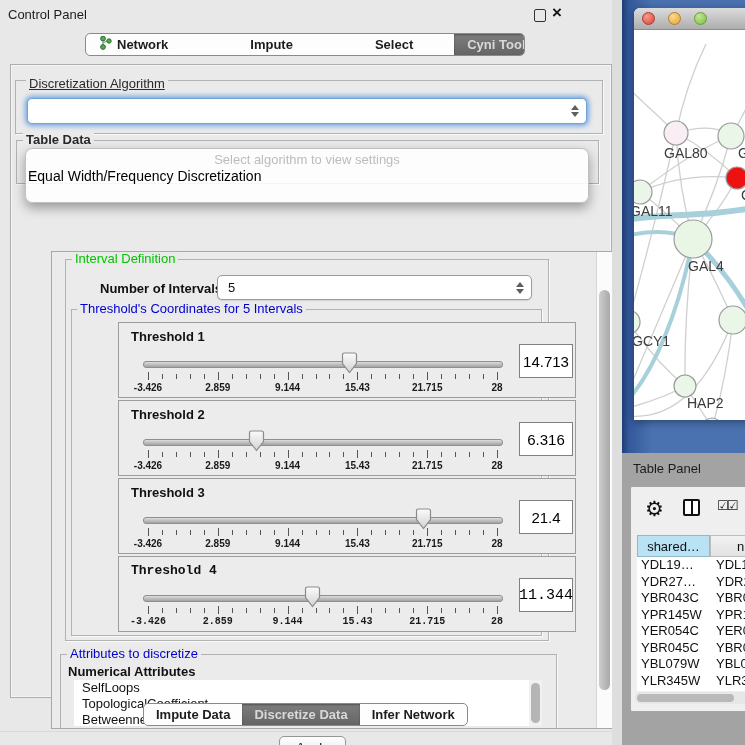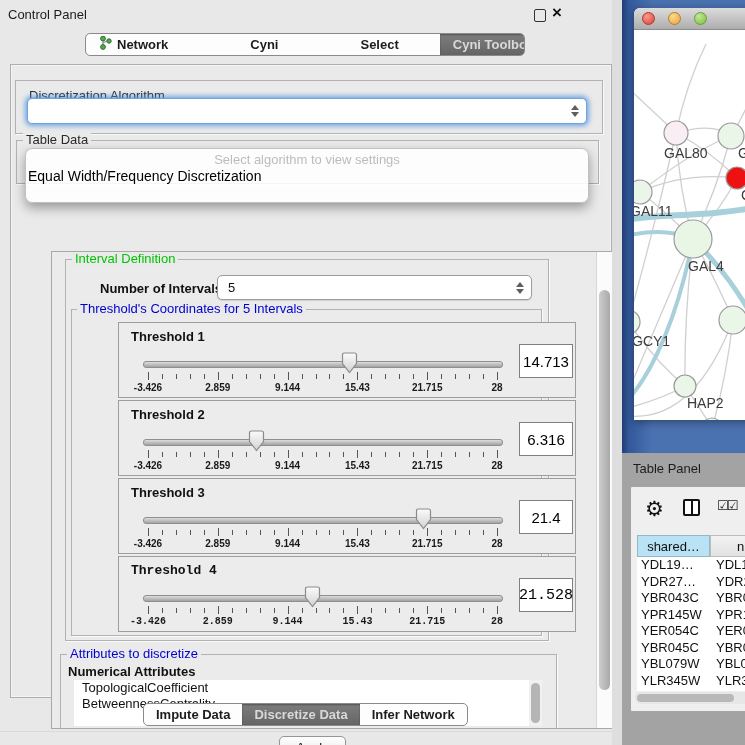--- a/index.html
+++ b/index.html
@@ -131,47 +131,47 @@
               <line x1="4" y1="3" x2="4" y2="11" stroke="#8aa08a" stroke-width="1.3"></line>
               <line x1="4" y1="7" x2="10" y2="4" stroke="#8aa08a" stroke-width="1.3"></line>
               <circle cx="4" cy="2.6" r="2.4" fill="#57a657" stroke="#2f6e2f"></circle>
               <circle cx="4" cy="11" r="2.4" fill="#57a657" stroke="#2f6e2f"></circle>
               <circle cx="10" cy="5" r="2.2" fill="#57a657" stroke="#2f6e2f"></circle>
             </svg></span>
           <span>Network</span>
         </div>
         <div class="cp-tabsep"></div>
         <div class="cp-tab">
-          <span>Cyni</span>
+          <span>Impute</span>
         </div>
         <div class="cp-tabsep"></div>
         <div class="cp-tab">
           <span>Select</span>
         </div>
         <div class="cp-tab selected">
           <span>Cyni Toolbox</span>
         </div>
         <div class="cp-tab">
           <span>jActiveMNodules</span>
         </div>
       </div>
 
     <div class="cp-content">
 
       <div class="groupbox" style="left:4px;top:15px;width:588px;height:54px;"></div>
-      <div class="group-title" style="left:15px;top:24px;">Discretization Algorithm</div>
+      <div class="group-title" style="left:15px;top:12px;text-decoration:underline;">Discretization Algorithm</div>
       <div class="combo focused" style="left:16px;top:33px;width:560px;height:26px;">
         <span class="stepper">
             <i class="up"></i>
             <i class="down"></i>
           </span>
       </div>
 
       <div class="groupbox" style="left:5px;top:75px;width:583px;height:44px;"></div>
-      <div class="group-title" style="left:12px;top:68px;">Table Data</div>
+      <div class="group-title" style="left:12px;top:68px;font-weight:bold;">Table Data</div>
 
       <div class="scroll-panel">
 
         <div class="groupbox" style="left:13px;top:7px;width:484px;height:382px;"></div>
         <div class="group-title green" style="left:20px;top:0px;">Interval Definition</div>
 
         <div style="position:absolute;left:48px;top:29px;font-size:13px;font-weight:bold;color:#111;">Number of Intervals</div>
         <div class="combo" style="left:165px;top:23px;width:315px;height:25px;">
           <span>5</span>
           <span class="stepper">
@@ -366,28 +366,29 @@
                 <div class="th-thumb" style="left: calc(46.9993% - 8.5px);"><svg width="17" height="22" viewBox="0 0 17 22">
                     <defs>
                       <linearGradient id="tg3" x1="0" y1="0" x2="0" y2="1">
                         <stop offset="0" stop-color="#fbfbfb"></stop>
                         <stop offset="1" stop-color="#d2d2d2"></stop>
                       </linearGradient>
                     </defs>
                     <path d="M3.5 1 L13.5 1 Q15.5 1 15.5 3 L15.5 11.5 L8.5 20.5 L1.5 11.5 L1.5 3 Q1.5 1 3.5 1 Z" fill="url(#tg3)" stroke="#8b8b8b" stroke-width="1.2"></path>
                   </svg></div>
               </div>
-              <div class="th-value">21.528</div>
+              <div class="th-value">11.344</div>
             </div>
           </div>
 
         <div class="groupbox" style="left:8px;top:402px;width:497px;height:95px;"></div>
         <div class="group-title blue" style="left:15px;top:395px;">Attributes to discretize</div>
         <div style="position:absolute;left:16px;top:412px;font-size:13px;font-weight:bold;color:#111;">Numerical Attributes</div>
         <div class="attr-list" style="left:22px;top:428px;" id="attr-list">
+            <div class="attr-item">SelfLoops</div>
             <div class="attr-item">TopologicalCoefficient</div>
             <div class="attr-item">BetweennessCentrality</div>
           </div>
         <div class="attr-scroll" style="left:477px;top:428px;">
             <div class="thumb"></div>
           </div>
 
         <div class="vscroll">
           <div class="thumb" style="top:38px;height:400px;"></div>
         </div>

